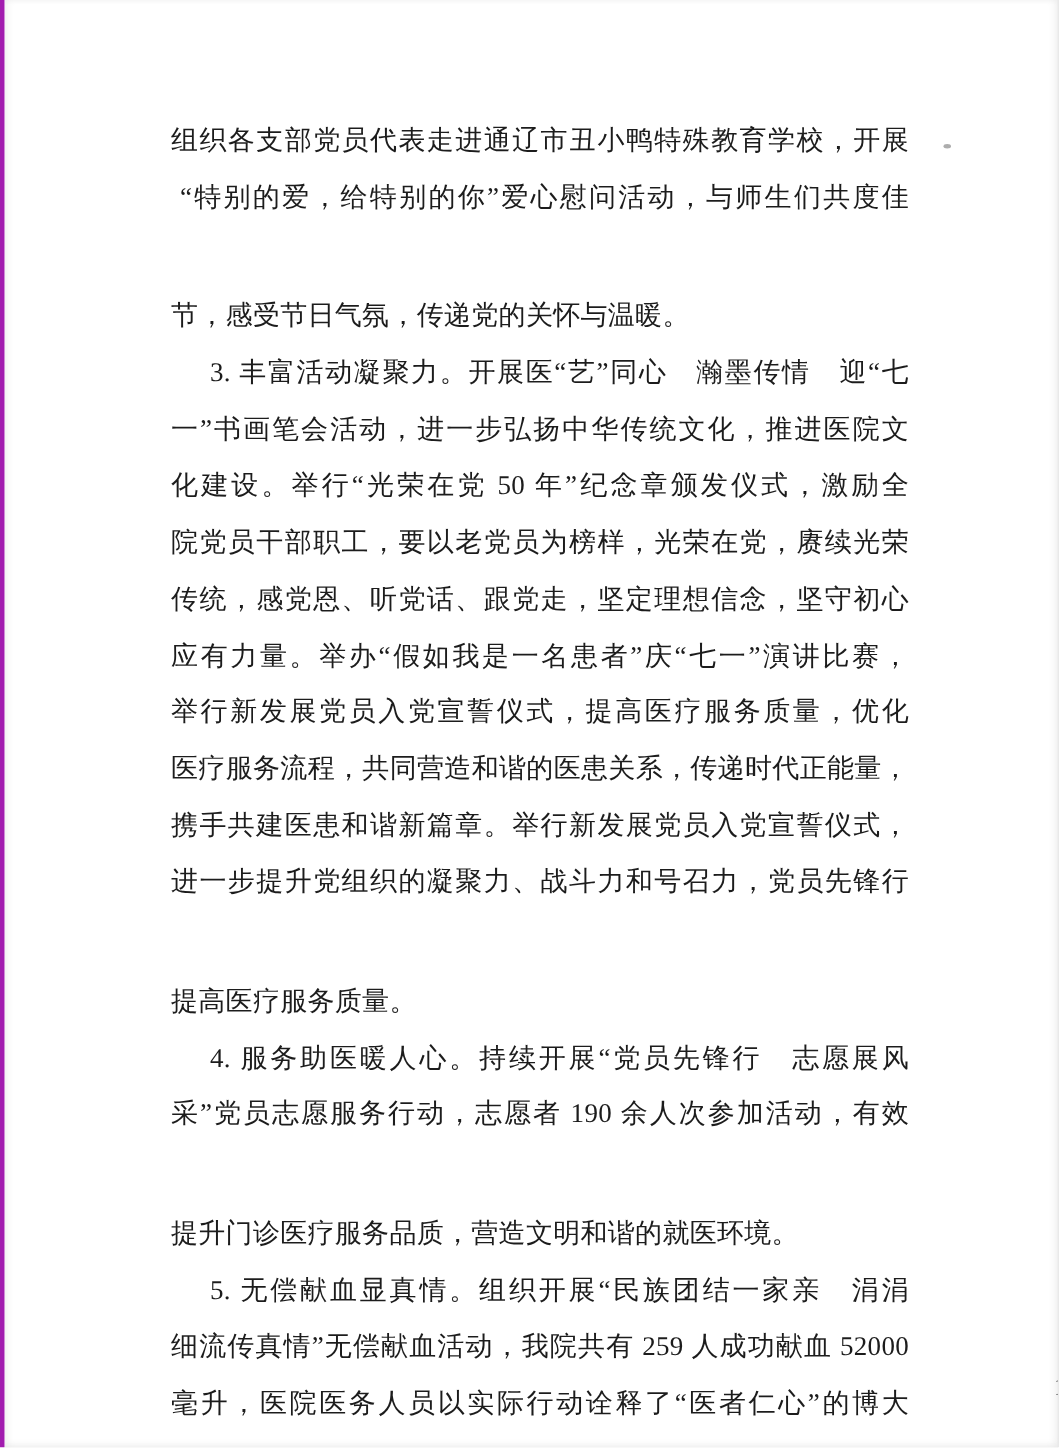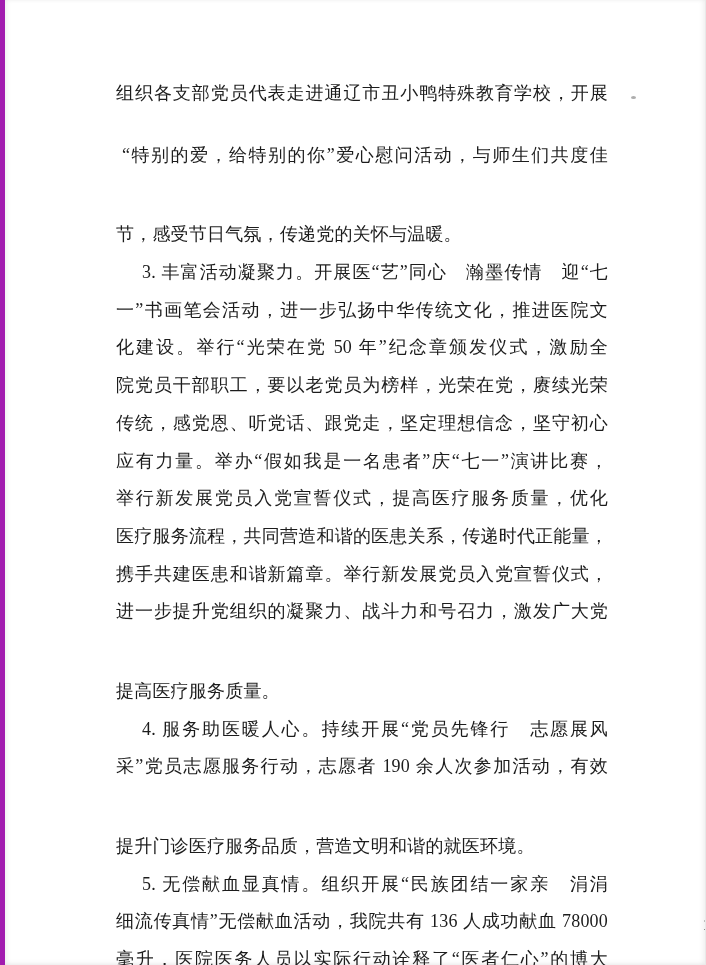--- a/index.html
+++ b/index.html
@@ -7,21 +7,21 @@
     padding: 0;
     background: #ffffff;
   }
   .page {
     position: relative;
     width: 706px;
     height: 965px;
     background: #ffffff;
     overflow: hidden;
     font-family: "Liberation Serif", "DejaVu Serif", serif;
-    border-left: 5px solid #a21caf;
+    border-left: 3px solid #a21caf;
     border-right: 1px solid #e9e9e9;
     box-shadow: inset 3px 0 4px rgba(0,0,0,0.04), inset -3px 0 4px rgba(0,0,0,0.04), inset 0 -3px 4px rgba(0,0,0,0.03);
     box-sizing: border-box;
   }
   .textblock {
     position: absolute;
     left: 111px;
     top: 75px;
     width: 492px;
   }
@@ -34,21 +34,21 @@
     text-align-last: justify;
     white-space: nowrap;
     letter-spacing: 0.2px;
   }
   .line.end {
     text-align: left;
     text-align-last: left;
     margin-top: 42px;
   }
   .line.indent { padding-left: 26px; }
-  .line.hang { padding-left: 6px; margin-top: 24px; }
+  .line.hang { padding-left: 6px; }
   .speck {
     position: absolute;
     left: 626px;
     top: 96px;
     width: 5px;
     height: 3px;
     background: #8a8a8a;
     border-radius: 50%;
     opacity: 0.7;
   }
@@ -74,24 +74,24 @@
       <div class="line end">节，感受节日气氛，传递党的关怀与温暖。</div>
       <div class="line indent">3. 丰富活动凝聚力。开展医“艺”同心　瀚墨传情　迎“七</div>
       <div class="line">一”书画笔会活动，进一步弘扬中华传统文化，推进医院文</div>
       <div class="line">化建设。举行“光荣在党 50 年”纪念章颁发仪式，激励全</div>
       <div class="line">院党员干部职工，要以老党员为榜样，光荣在党，赓续光荣</div>
       <div class="line">传统，感党恩、听党话、跟党走，坚定理想信念，坚守初心</div>
       <div class="line">应有力量。举办“假如我是一名患者”庆“七一”演讲比赛，</div>
       <div class="line">举行新发展党员入党宣誓仪式，提高医疗服务质量，优化</div>
       <div class="line">医疗服务流程，共同营造和谐的医患关系，传递时代正能量，</div>
       <div class="line">携手共建医患和谐新篇章。举行新发展党员入党宣誓仪式，</div>
-      <div class="line">进一步提升党组织的凝聚力、战斗力和号召力，激发广大党</div>
+      <div class="line">进一步提升党组织的凝聚力、战斗力和号召力，党员先锋行</div>
       <div class="line end">提高医疗服务质量。</div>
       <div class="line indent">4. 服务助医暖人心。持续开展“党员先锋行　志愿展风</div>
       <div class="line">采”党员志愿服务行动，志愿者 190 余人次参加活动，有效</div>
       <div class="line end">提升门诊医疗服务品质，营造文明和谐的就医环境。</div>
       <div class="line indent">5. 无偿献血显真情。组织开展“民族团结一家亲　涓涓</div>
-      <div class="line">细流传真情”无偿献血活动，我院共有 136 人成功献血 78000</div>
+      <div class="line">细流传真情”无偿献血活动，我院共有 259 人成功献血 52000</div>
       <div class="line">毫升，医院医务人员以实际行动诠释了“医者仁心”的博大</div>
     </div>
   <div class="speck"></div>
   <div class="pagenum">11</div>
 </div>
 
 </body></html>

